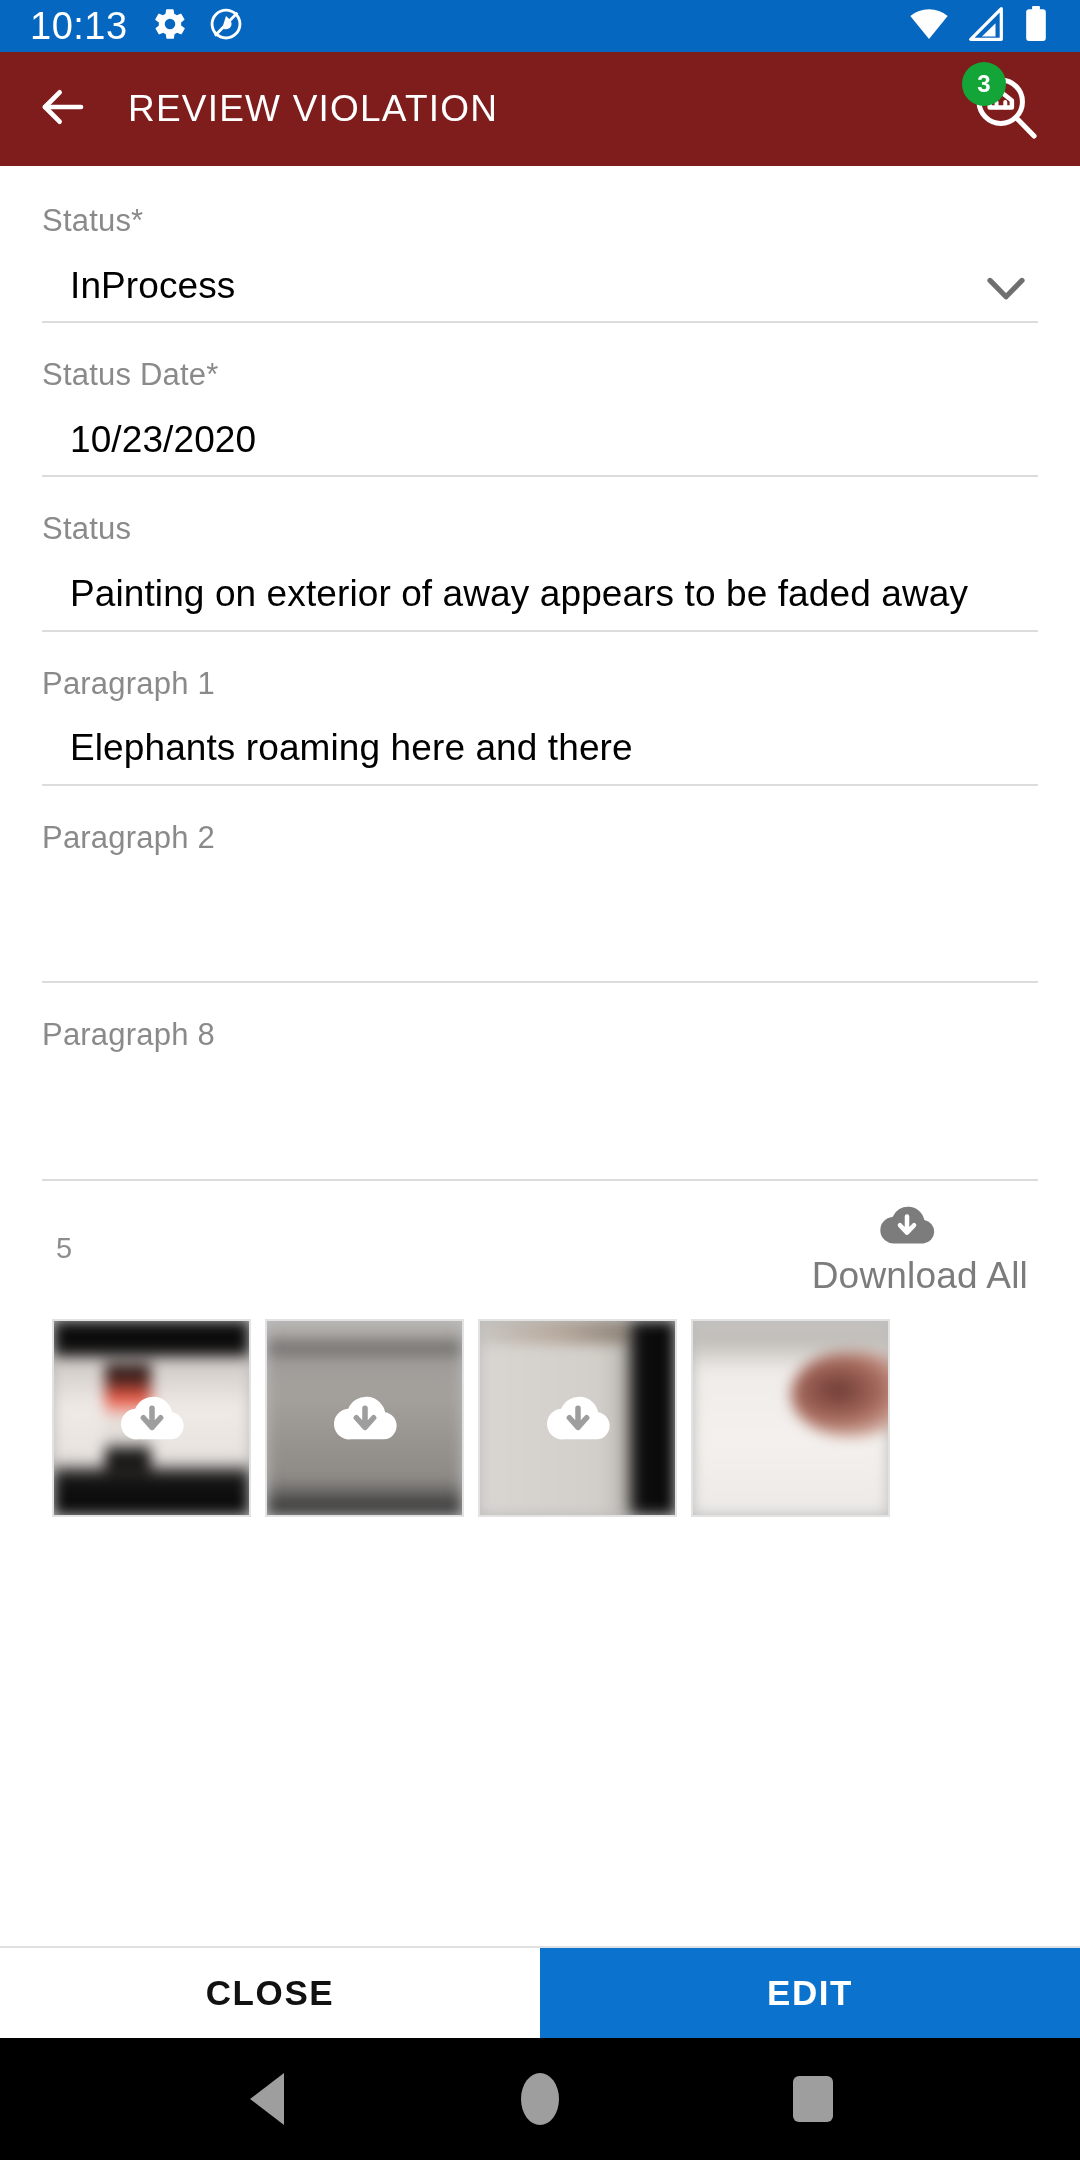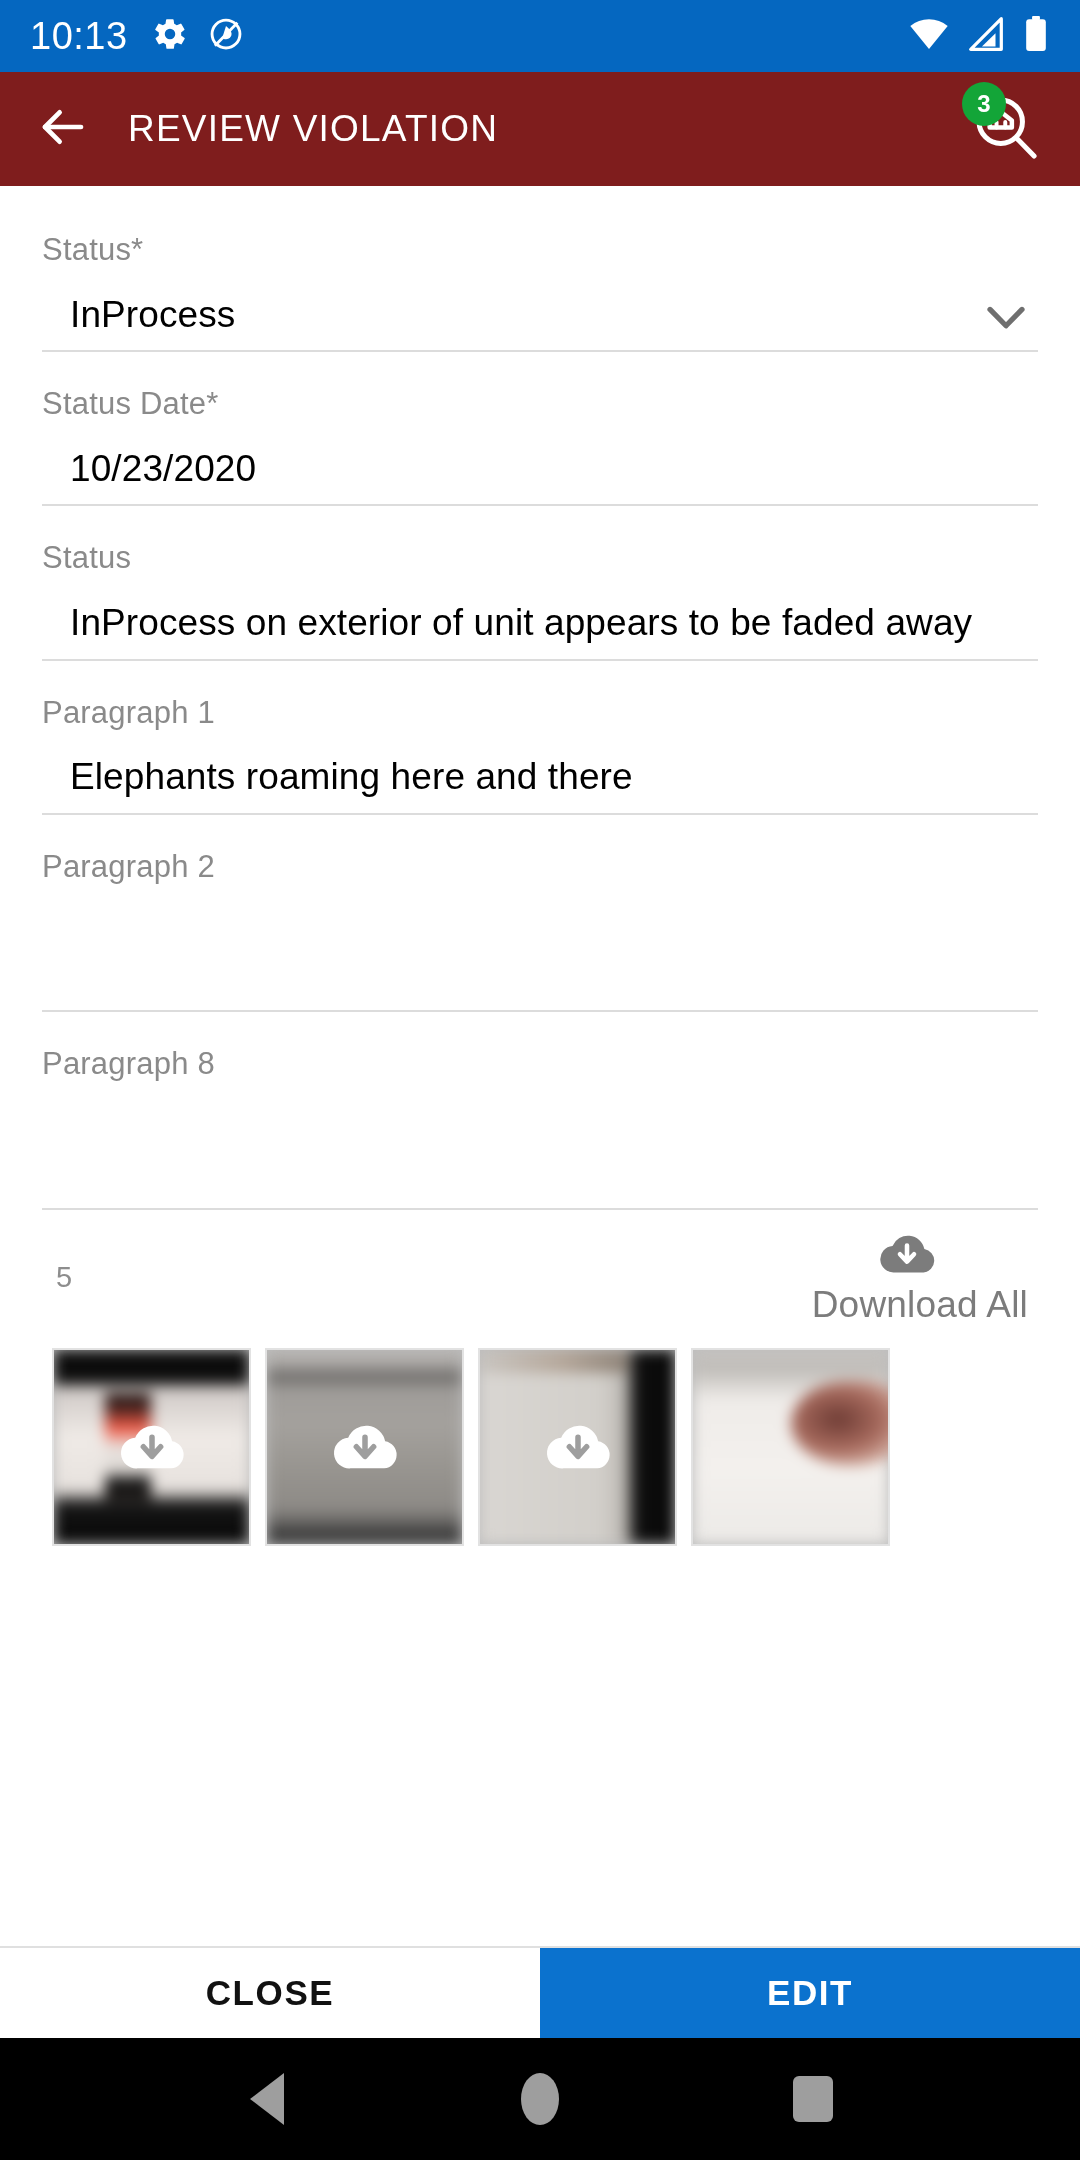--- a/index.html
+++ b/index.html
@@ -11,21 +11,21 @@
   }
   .screen {
     position: relative;
     width: 1080px; height: 2160px;
     display: flex; flex-direction: column;
     background: #ffffff;
   }
 
   
   .status-bar {
-    height: 72px;
+    height: 52px;
     background: #0567c0;
     display: flex; align-items: center;
     padding: 0 31px 0 30px;
     flex: 0 0 auto;
   }
   .status-clock {
     color: #ffffff;
     font-size: 38px;
     letter-spacing: 0.5px;
     line-height: 1;
@@ -74,21 +74,21 @@
     font-size: 24px;
     display: flex; align-items: center; justify-content: center;
     font-weight: 600;
     z-index: 3;
   }
 
   
   .body {
     flex: 1 1 auto;
     overflow: hidden;
-    padding: 12px 42px;
+    padding: 3px 42px;
     background: #ffffff;
   }
   .field { padding-top: 34px; }
   .field-label {
     color: #8a8a8a;
     font-size: 31px;
     line-height: 1.15;
     letter-spacing: 0.2px;
   }
   .field-row {
@@ -345,21 +345,21 @@
     <div class="field">
       <div class="field-label">Status Date*</div>
       <div class="field-row">
         <div class="field-value">10/23/2020</div>
       </div>
     </div>
 
     <div class="field">
       <div class="field-label">Status</div>
       <div class="field-row">
-        <div class="field-value">InProcess on exterior of unit appears to be faded away</div>
+        <div class="field-value">Painting on exterior of away appears to be faded away</div>
       </div>
     </div>
 
     <div class="field">
       <div class="field-label">Paragraph 1</div>
       <div class="field-row">
         <div class="field-value">Elephants roaming here and there</div>
       </div>
     </div>
 

